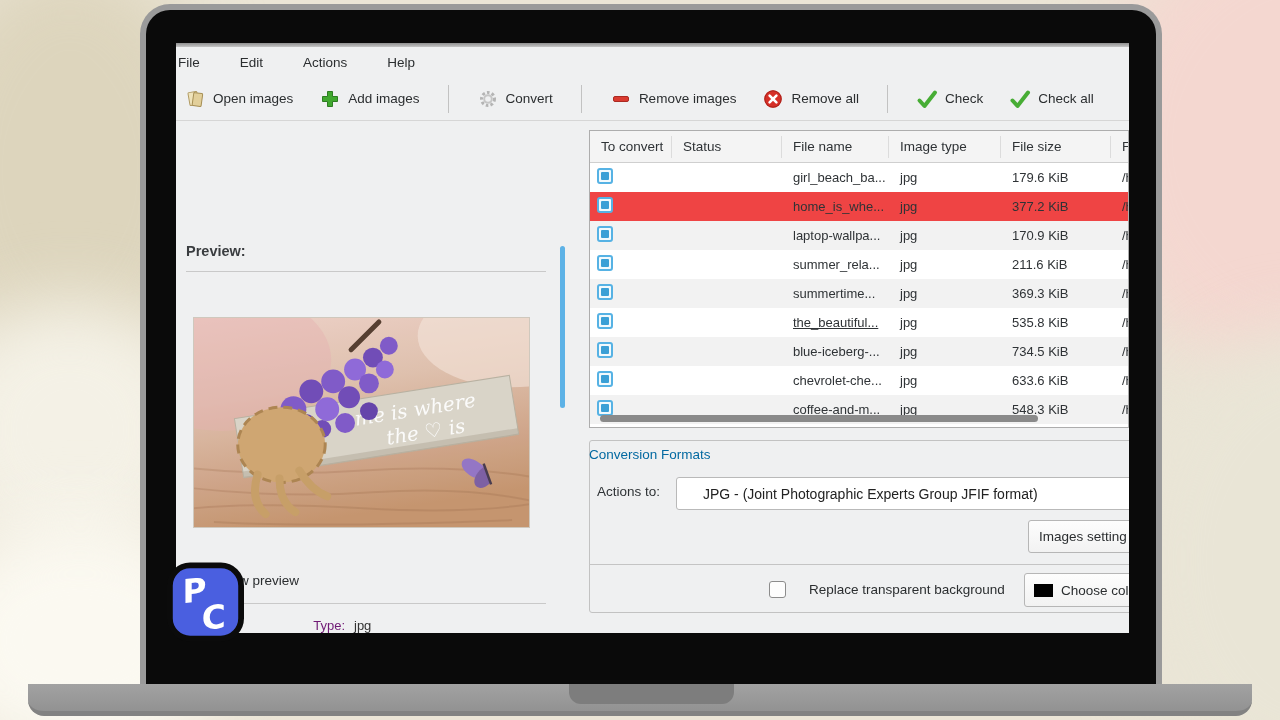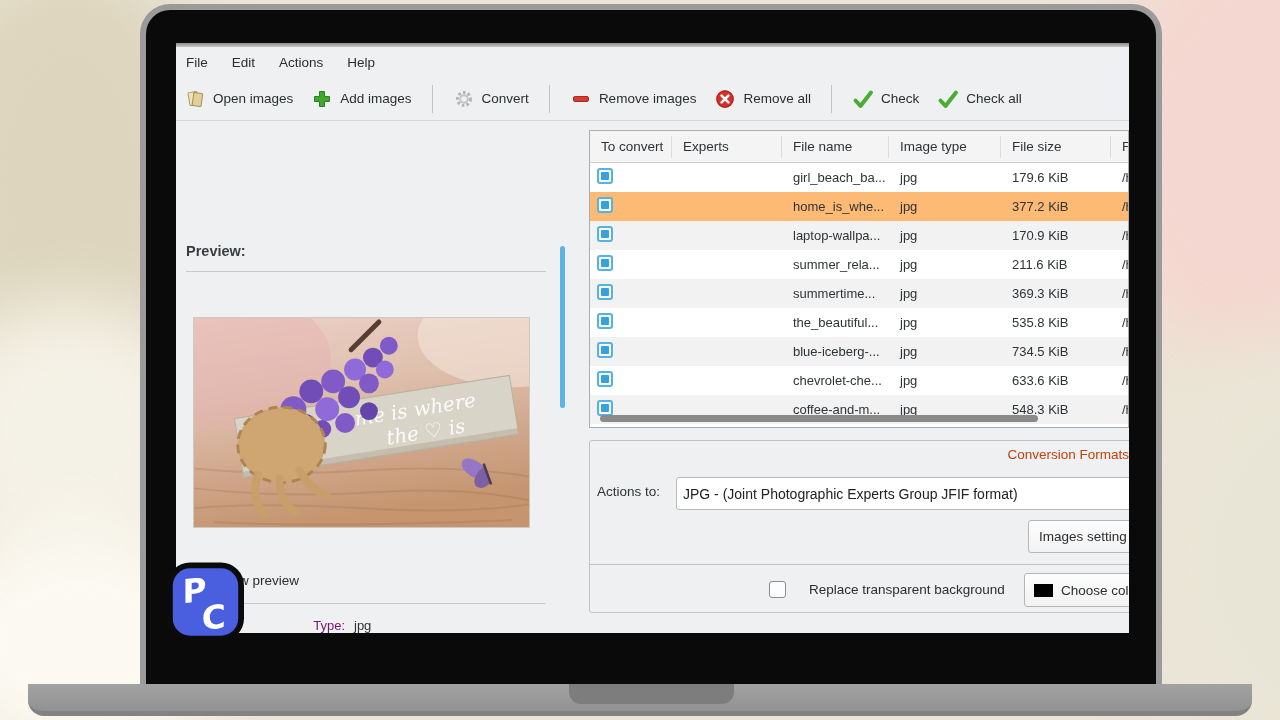--- a/index.html
+++ b/index.html
@@ -32,25 +32,25 @@
   }
 
   
   .app{
     position:absolute;left:176px;top:43px;width:953px;height:590px;
     background:#eff0f1;overflow:hidden;font-size:13.5px;
   }
   .win-strip{position:absolute;left:0;top:0;width:100%;height:4px;
     background:linear-gradient(#8f8f8f,#c6c6c6);}
   .menubar{position:absolute;left:0;top:4px;width:100%;height:30px;
-    display:flex;align-items:center;gap:24px;padding-left:10px;box-sizing:border-box;}
+    display:flex;align-items:center;gap:40px;padding-left:2px;box-sizing:border-box;}
   .menu-item{cursor:default;}
   .toolbar{position:absolute;left:0;top:34px;width:100%;height:44px;
     border-bottom:1px solid #d6d6d6;display:flex;align-items:center;
-    gap:18px;padding-left:8px;box-sizing:border-box;}
+    gap:26px;padding-left:8px;box-sizing:border-box;}
   .tbtn{display:flex;align-items:center;gap:7px;}
   .ticon{display:inline-flex;width:22px;height:20px;align-items:center;justify-content:center;}
   .tsep{width:1px;height:28px;background:#c2c2c2;margin:0 2px;}
 
   
   .left-panel{position:absolute;left:0;top:78px;width:404px;height:512px;}
   .panel-header{position:absolute;left:0;top:0;width:100%;height:30px;
     border-bottom:1px solid #d2d2d2;display:flex;align-items:center;
     justify-content:space-between;padding:0 14px 0 6px;box-sizing:border-box;color:#3c4043;}
   .float-btn{color:#6d7275;font-size:12px;}
@@ -75,36 +75,36 @@
   
   .table-frame{position:absolute;left:413px;top:87px;width:540px;height:298px;
     background:#fff;border:1px solid #adadad;box-sizing:border-box;overflow:hidden;}
   .thead{display:flex;height:31px;background:#f4f4f4;border-bottom:1px solid #cfcfcf;
     align-items:center;color:#2f3336;}
   .th{padding-left:11px;box-sizing:border-box;flex-shrink:0;height:22px;line-height:22px;
     border-right:1px solid #dcdcdc;overflow:hidden;white-space:nowrap;}
   .th:last-child{border-right:none;}
   .trow{display:flex;height:29px;align-items:center;}
   .trow.alt{background:#f2f2f2;}
-  .trow.sel{background:#fdba74;}
+  .trow.sel{background:#ef4444;}
   .td{padding-left:11px;box-sizing:border-box;flex-shrink:0;overflow:hidden;
     white-space:nowrap;font-size:13px;color:#2f3336;}
   .td.cbcell{padding-left:7px;}
   .hscroll{position:absolute;left:10px;bottom:5px;width:438px;height:7px;
     background:#8a8a8a;border-radius:4px;}
 
   
   .groupbox{position:absolute;left:413px;top:397px;width:570px;height:173px;
     border:1px solid #c2c2c2;border-radius:3px;box-sizing:border-box;}
   .group-title{position:absolute;left:413px;top:404px;width:540px;
-    text-align:right;padding-left:30px;box-sizing:border-box;color:#c2410c;}
+    text-align:left;box-sizing:border-box;color:#0369a1;}
   .convert-label{position:absolute;left:421px;top:441px;color:#2f3336;}
   .format-select{position:absolute;left:500px;top:434px;width:470px;height:33px;
     background:#fff;border:1px solid #b9b9b9;border-radius:3px;box-sizing:border-box;
-    display:flex;align-items:center;padding-left:6px;font-size:14px;color:#222;}
+    display:flex;align-items:center;padding-left:26px;font-size:14px;color:#222;}
   .btn{background:linear-gradient(#fdfdfd,#f2f2f2);border:1px solid #b6b6b6;
     border-radius:3px;box-sizing:border-box;display:flex;align-items:center;
     white-space:nowrap;color:#2b2e30;}
   .img-settings{position:absolute;left:852px;top:477px;width:140px;height:33px;padding-left:10px;}
   .bottom-row{position:absolute;left:413px;top:521px;width:540px;height:49px;
     border-top:1px solid #c4c4c4;}
   .ucheck{position:absolute;left:180px;top:16px;width:15px;height:15px;
     background:#fdfdfd;border:1.5px solid #8c8c8c;border-radius:3px;}
   .replace-label{position:absolute;left:204px;top:17px;margin-left:16px;}
   .choose-color{position:absolute;left:435px;top:8px;width:160px;height:34px;padding-left:9px;gap:8px;}
@@ -268,21 +268,21 @@
           <span class="ilabel">Type:</span>
           <span class="ivalue">jpg</span>
         </div>
       </div>
     <div class="vscroll"></div>
   </aside>
 
   <div class="table-frame">
     <div class="thead" id="thead">
         <span class="th" style="width: 82px;">To convert</span>
-        <span class="th" style="width: 110px;">Experts</span>
+        <span class="th" style="width: 110px;">Status</span>
         <span class="th" style="width: 107px;">File name</span>
         <span class="th" style="width: 112px;">Image type</span>
         <span class="th" style="width: 110px;">File size</span>
         <span class="th" style="width: 140px;">Fi</span>
       </div>
     <div id="tbody">
         <div class="trow">
           <div class="td cbcell" style="width: 82px;"><span class="bcheck"></span></div>
           <div class="td" style="width: 110px;"></div>
           <div class="td" style="width: 107px;">girl_beach_ba...</div>
@@ -318,21 +318,21 @@
           <div class="td cbcell" style="width: 82px;"><span class="bcheck"></span></div>
           <div class="td" style="width: 110px;"></div>
           <div class="td" style="width: 107px;">summertime...</div>
           <div class="td" style="width: 112px;">jpg</div>
           <div class="td" style="width: 110px;">369.3 KiB</div>
           <div class="td" style="width: 140px;">/h</div>
         </div>
         <div class="trow">
           <div class="td cbcell" style="width: 82px;"><span class="bcheck"></span></div>
           <div class="td" style="width: 110px;"></div>
-          <div class="td" style="width: 107px;">the_beautiful...</div>
+          <div class="td" style="width: 107px; text-decoration: underline;">the_beautiful...</div>
           <div class="td" style="width: 112px;">jpg</div>
           <div class="td" style="width: 110px;">535.8 KiB</div>
           <div class="td" style="width: 140px;">/h</div>
         </div>
         <div class="trow alt">
           <div class="td cbcell" style="width: 82px;"><span class="bcheck"></span></div>
           <div class="td" style="width: 110px;"></div>
           <div class="td" style="width: 107px;">blue-iceberg-...</div>
           <div class="td" style="width: 112px;">jpg</div>
           <div class="td" style="width: 110px;">734.5 KiB</div>

